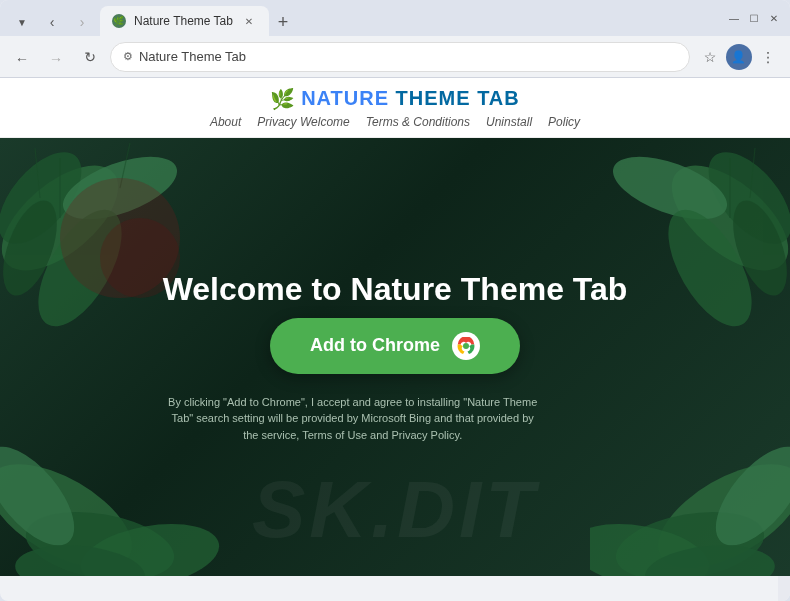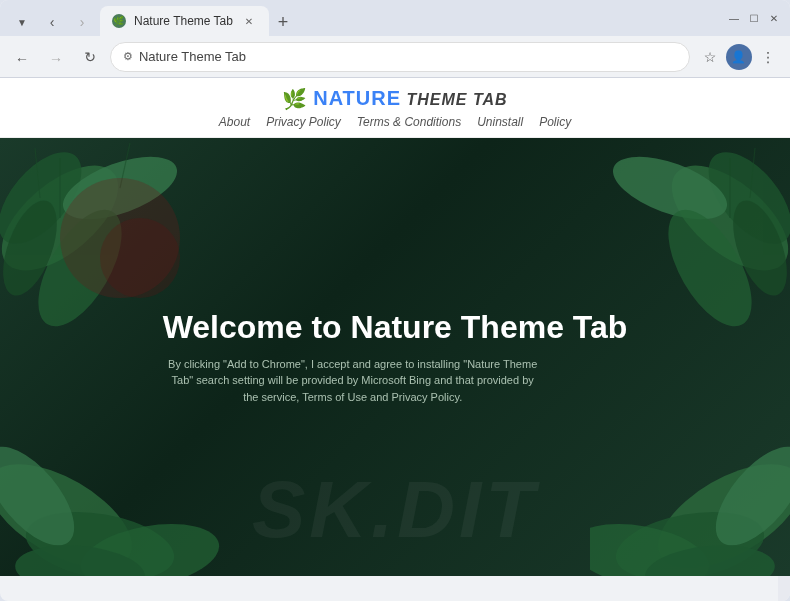--- a/index.html
+++ b/index.html
@@ -434,26 +434,26 @@
   <div class="page-content">
 
     <div class="scrollbar">
       <div class="scrollbar-thumb"></div>
     </div>
 
     <div class="site-header">
       <div class="site-logo">
         <span class="logo-leaf">🌿</span>
         <span>
-          <span class="logo-nature" style="font-size:20px;font-weight:900;color:#3b82f6;letter-spacing:1px;">NATURE</span><span class="logo-theme-tab" style="font-size:16px;font-weight:900;color:#404040;letter-spacing:1px;font-style:italic;"> THEME TAB</span>
+          <span class="logo-nature" style="font-size:20px;font-weight:900;color:#3b82f6;letter-spacing:1px;">NATURE</span><span class="logo-theme-tab" style="font-size:20px;font-weight:900;color:#0369a1;letter-spacing:1px;"> THEME TAB</span>
         </span>
       </div>
       <div class="site-nav">
         <a>About</a>
-        <a>Privacy Policy</a>
+        <a>Privacy Welcome</a>
         <a>Terms &amp; Conditions</a>
         <a>Uninstall</a>
         <a>Policy</a>
       </div>
     </div>
 
     <div class="hero-section">
 
       <svg class="leaf-svg-tl" viewBox="0 0 200 200" xmlns="http://www.w3.org/2000/svg">
         <ellipse cx="60" cy="80" rx="70" ry="35" fill="#2d6e3e" transform="rotate(-40 60 80)" opacity="0.9"></ellipse>
@@ -493,18 +493,29 @@
         <ellipse cx="120" cy="155" rx="65" ry="25" fill="#1f5c32" transform="rotate(-5 120 155)" opacity="0.9"></ellipse>
       </svg>
 
       <div class="ghost-circle ghost-circle-1"></div>
       <div class="ghost-circle ghost-circle-2"></div>
 
       <div class="watermark">SK.DIT</div>
 
       <div class="hero-content">
         <h1 class="hero-title">Welcome to Nature Theme Tab</h1>
+        <button class="add-chrome-btn">
+          <span>Add to Chrome</span>
+          <span class="chrome-icon">
+            <svg width="18" height="18" viewBox="0 0 24 24" xmlns="http://www.w3.org/2000/svg">
+              <circle cx="12" cy="12" r="4" fill="#4CAF50"></circle>
+              <path d="M12 8 A4 4 0 0 1 19.2 10 L23 10 A11 11 0 0 0 1 10 L4.8 10 A4 4 0 0 1 12 8Z" fill="#EA4335"></path>
+              <path d="M8 12 A4 4 0 0 0 10 19.2 L8 22.7 A11 11 0 0 1 1 10 L4.8 10 A4 4 0 0 0 8 12Z" fill="#FBBC05"></path>
+              <path d="M16 12 A4 4 0 0 1 14 19.2 L16 22.7 A11 11 0 0 0 23 10 L19.2 10 A4 4 0 0 1 16 12Z" fill="#34A853"></path>
+            </svg>
+          </span>
+        </button>
         <p class="disclaimer-text">By clicking "Add to Chrome", I accept and agree to installing "Nature Theme Tab" search setting will be provided by Microsoft Bing and that provided by the service, Terms of Use and Privacy Policy.</p>
       </div>
     </div>
 
   </div>
 </div>
 
 </body></html>

